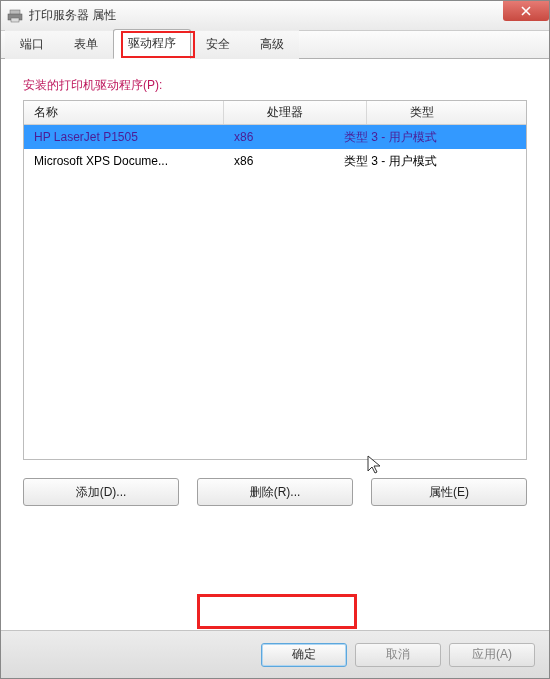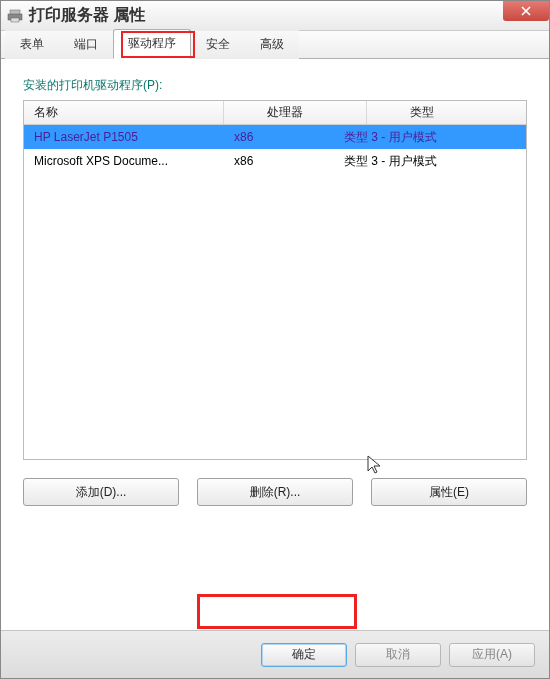--- a/index.html
+++ b/index.html
@@ -26,23 +26,22 @@
       padding: 0 6px;
       border-bottom: 1px solid #ccc;
       position: relative;
     }
     .title-icon {
       width: 16px;
       height: 16px;
       margin-right: 6px;
     }
     .title-text {
-      font-size: 16px;
+      font-size: 12px;
       color: #333;
-      font-weight: bold;
     }
     .close-area {
       position: absolute;
       right: 0;
       top: 0;
       width: 46px;
       height: 20px;
       background: linear-gradient(to bottom, #e67a73, #c84940);
       border-radius: 0 0 3px 3px;
       display: flex;
@@ -121,21 +120,21 @@
       height: 3px;
       background: #999;
     }
     .server-name {
       font-size: 14px;
       color: #222;
       letter-spacing: 0.5px;
     }
     .section-label {
       font-size: 12px;
-      color: #0f766e;
+      color: #be185d;
       margin-bottom: 6px;
     }
     .drivers-box {
       border: 1px solid #bcbcbc;
       height: 360px;
       background: #fff;
     }
     .drivers-header {
       display: flex;
       background: linear-gradient(to bottom, #fdfdfd, #efefef);
@@ -256,22 +255,22 @@
     </span>
     <span class="title-text">打印服务器 属性</span>
     <div class="close-area">
       <svg width="10" height="10" viewBox="0 0 10 10">
           <path d="M1 1 L9 9 M9 1 L1 9" stroke="#fff" stroke-width="1.6"></path>
         </svg>
     </div>
   </div>
 
   <div class="tab-row">
+    <div class="tab">端口</div>
     <div class="tab">表单</div>
-    <div class="tab">端口</div>
     <div class="tab active">驱动程序</div>
     <div class="tab">安全</div>
     <div class="tab">高级</div>
   </div>
   <div class="tab-red-box"></div>
 
   <div class="content">
 
     <div class="section-label">安装的打印机驱动程序(P):</div>
 

